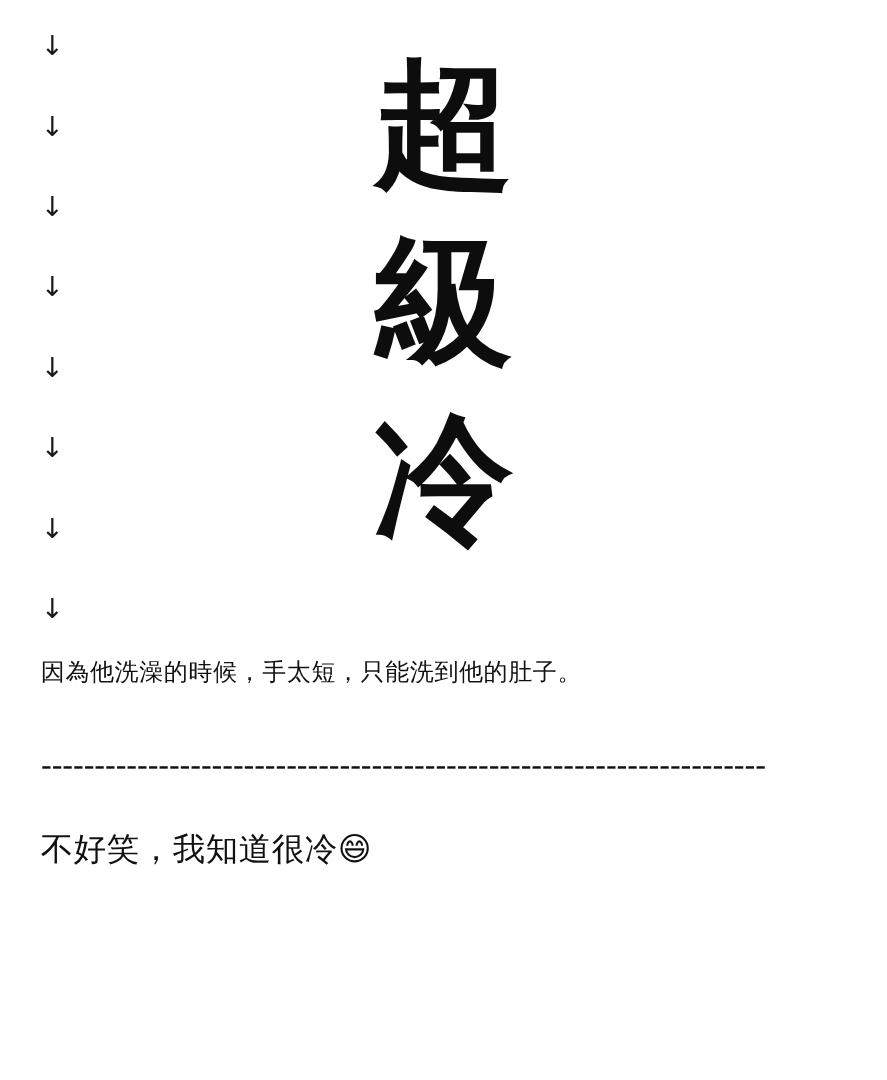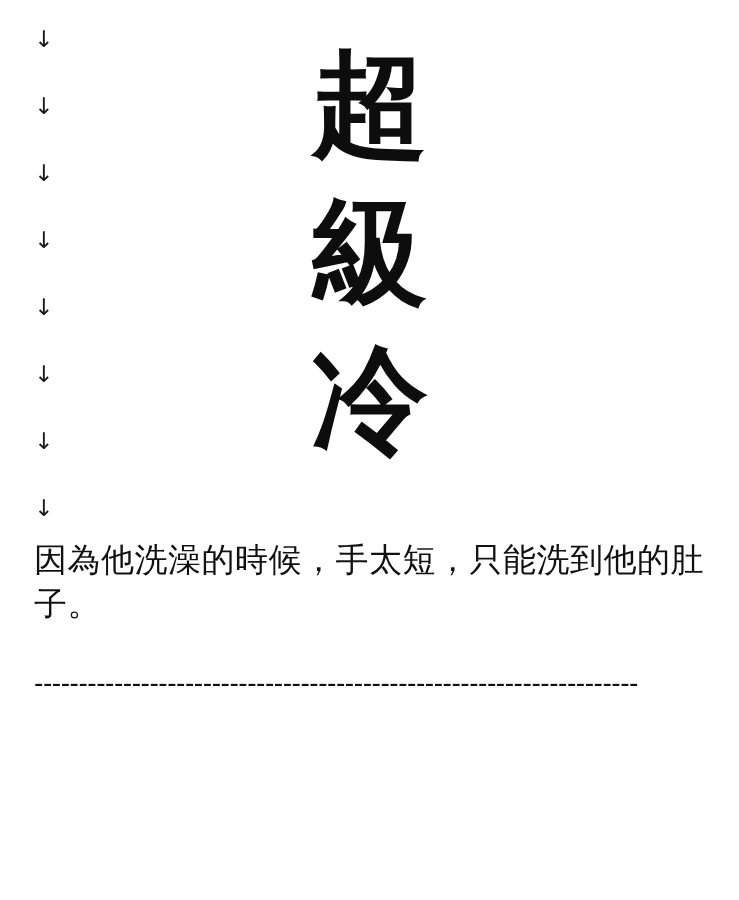--- a/index.html
+++ b/index.html
@@ -62,21 +62,21 @@
   }
 
   
   .body-block {
     position: absolute;
     left: 34px;
     right: 28px;
     top: 538px;
   }
   .punchline {
-    font-size: 33px;
+    font-size: 20px;
     line-height: 44px;
     color: #111111;
     letter-spacing: 0.5px;
     font-family: "DejaVu Sans", "Liberation Sans", sans-serif;
   }
   .divider-text {
     margin-top: 34px;
     font-size: 26px;
     line-height: 46px;
     color: #111111;
@@ -115,15 +115,18 @@
 
   <div class="headline">
     <div class="big-char">超</div>
     <div class="big-char">級</div>
     <div class="big-char">冷</div>
   </div>
 
   <div class="body-block">
     <div class="punchline">因為他洗澡的時候，手太短，只能洗到他的肚子。</div>
     <div class="divider-text">--------------------------------------------------------------------</div>
+    <div class="closing">
+      <span>不好笑，我知道很冷</span><span class="emoji">😄</span>
+    </div>
   </div>
 
 </div>
 
 </body></html>

